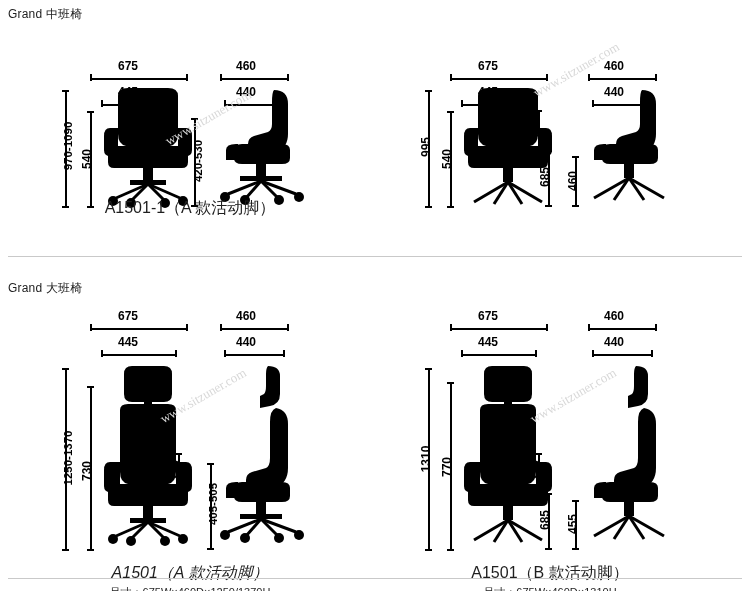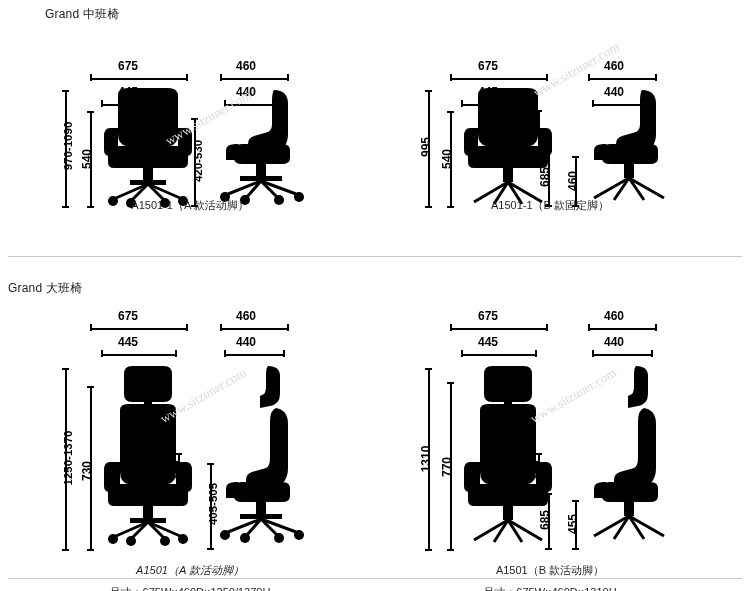--- a/index.html
+++ b/index.html
@@ -23,42 +23,42 @@
   #section-mid { top: 0; height: 258px; }
   #section-big { top: 258px; height: 286px; }
 
   .section-title {
     position: absolute;
     left: 8px;
     font-size: 12px;
     color: #222;
     letter-spacing: 0.2px;
   }
-  #title-mid { top: 6px; margin-left: 37px; }
+  #title-mid { top: 6px; }
   #title-big { top: 22px; }
 
   .divider {
     position: absolute;
     left: 8px;
     width: 734px;
     height: 1px;
     background: #c9c9c9;
   }
   #divider-mid { top: 256px; }
   #divider-bottom { top: 578px; }
 
   
   .item {
     position: absolute;
   }
   .caption {
     position: absolute;
     width: 100%;
     text-align: center;
-    font-size: 11px;
+    font-size: 16px;
     color: #1f1f1f;
     white-space: nowrap;
   }
   .caption.line2 {
     font-size: 11px;
     color: #1f1f1f;
   }
 
   
   .dim {
@@ -260,21 +260,20 @@
       <path fill="#000" d="M24 58 q-10 0 -10 6 v10 h12 v-16 z"></path>
       <rect fill="#000" x="44" y="78" width="10" height="14"></rect>
       <g stroke="#000" stroke-width="3" fill="none">
         <line x1="49" y1="92" x2="14" y2="112"></line>
         <line x1="49" y1="92" x2="84" y2="112"></line>
         <line x1="49" y1="92" x2="34" y2="114"></line>
         <line x1="49" y1="92" x2="64" y2="114"></line>
       </g>
     </svg>
 
-    <div class="caption" style="top:170px; left:-20px; width:300px;">A1501-1（B 款固定脚）</div>
   </div>
 
   <div class="watermark" style="left:160px; top:110px;">www.sitzuner.com</div>
   <div class="watermark" style="left:528px; top:62px;">www.sitzuner.com</div>
 </div>
 
 <div class="divider" id="divider-mid"></div>
 
 <div class="section" id="section-big">
 

